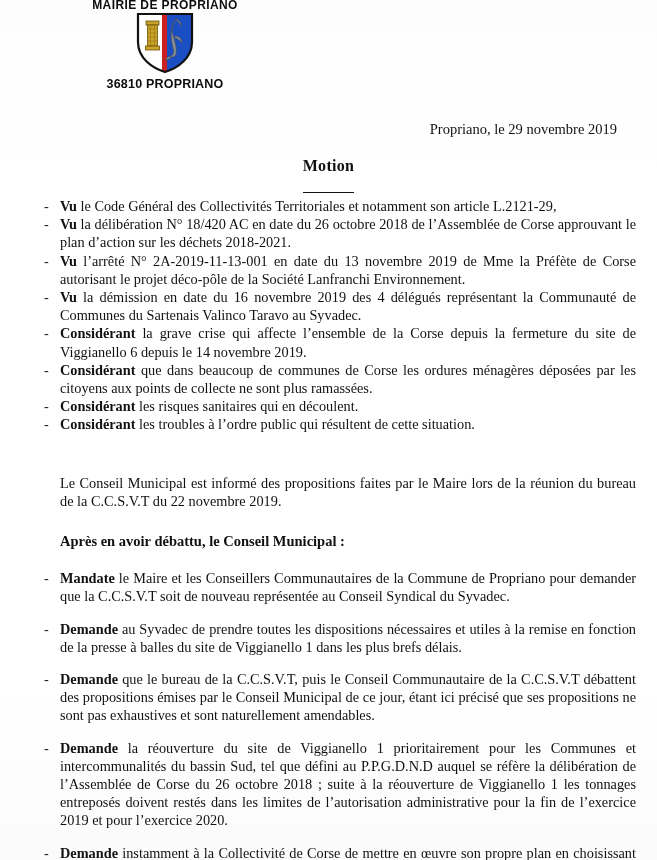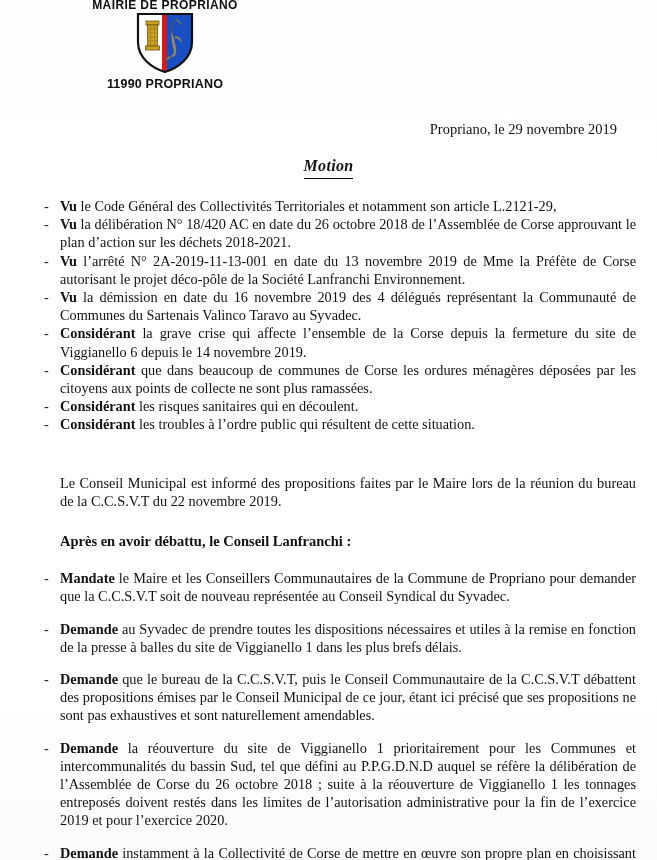--- a/index.html
+++ b/index.html
@@ -78,22 +78,21 @@
     left: 0;
     top: 157px;
     width: 657px;
     text-align: center;
     font-size: 16px;
     font-weight: bold;
     letter-spacing: 0.3px;
   }
   .doc-title span {
     border-bottom: 1.6px solid #111;
-    padding-bottom: 4px;
-    font-style: italic;
+    padding-bottom: 18px;
   }
 
   
   .body-block {
     position: absolute;
     left: 44px;
     top: 197px;
     width: 592px;
     font-size: 14.3px;
     line-height: 18.2px;
@@ -176,21 +175,21 @@
           <path d="M41,7 C44,8 47,11 46,14 C45,11 43,9 41,8 Z"></path>
           <path d="M40,24 C44,24 47,27 47,31 C45,28 42,26 39.5,26 Z"></path>
           <path d="M35,44 C33,45 31,46 30,48 C32,48 34,47 35.5,46 Z"></path>
         </g>
       </g>
       <path d="M3,2 L57,2 L57,30 C57,46 43,56 30,60 C17,56 3,46 3,30 Z" fill="none" stroke="#111111" stroke-width="2.2"></path>
     </svg>
   </div>
 
   <div class="address">
-    <div>11990 PROPRIANO</div>
+    <div>36810 PROPRIANO</div>
   </div>
 </div>
 
 <div class="datebar">
   <b>Propriano, le</b>
   <span>29 novembre 2019</span>
 </div>
 
 <div class="doc-title">
   <span>Motion</span>
@@ -228,21 +227,21 @@
       <span class="txt noindent-last"><b>Considérant</b><span> les risques sanitaires qui en découlent.</span></span>
     </div>
     <div class="item gap-sm">
       <span class="dash">-</span>
       <span class="txt noindent-last"><b>Considérant</b><span> les troubles à l’ordre public qui résultent de cette situation.</span></span>
     </div>
   </div>
 
   <div class="plain">Le Conseil Municipal est informé des propositions faites par le Maire lors de la réunion du bureau de la C.C.S.V.T du 22 novembre 2019.</div>
 
-  <div class="subhead">Après en avoir débattu, le Conseil Lanfranchi :</div>
+  <div class="subhead">Après en avoir débattu, le Conseil Municipal :</div>
 
   <div>
     <div class="item gap-md">
       <span class="dash">-</span>
       <span class="txt"><b>Mandate</b><span> le Maire et les Conseillers Communautaires de la Commune de Propriano pour demander que la C.C.S.V.T soit de nouveau représentée au Conseil Syndical du Syvadec.</span></span>
     </div>
     <div class="item gap-md">
       <span class="dash">-</span>
       <span class="txt"><b>Demande</b><span> au Syvadec de prendre toutes les dispositions nécessaires et utiles à la remise en fonction de la presse à balles du site de Viggianello 1 dans les plus brefs délais.</span></span>
     </div>

